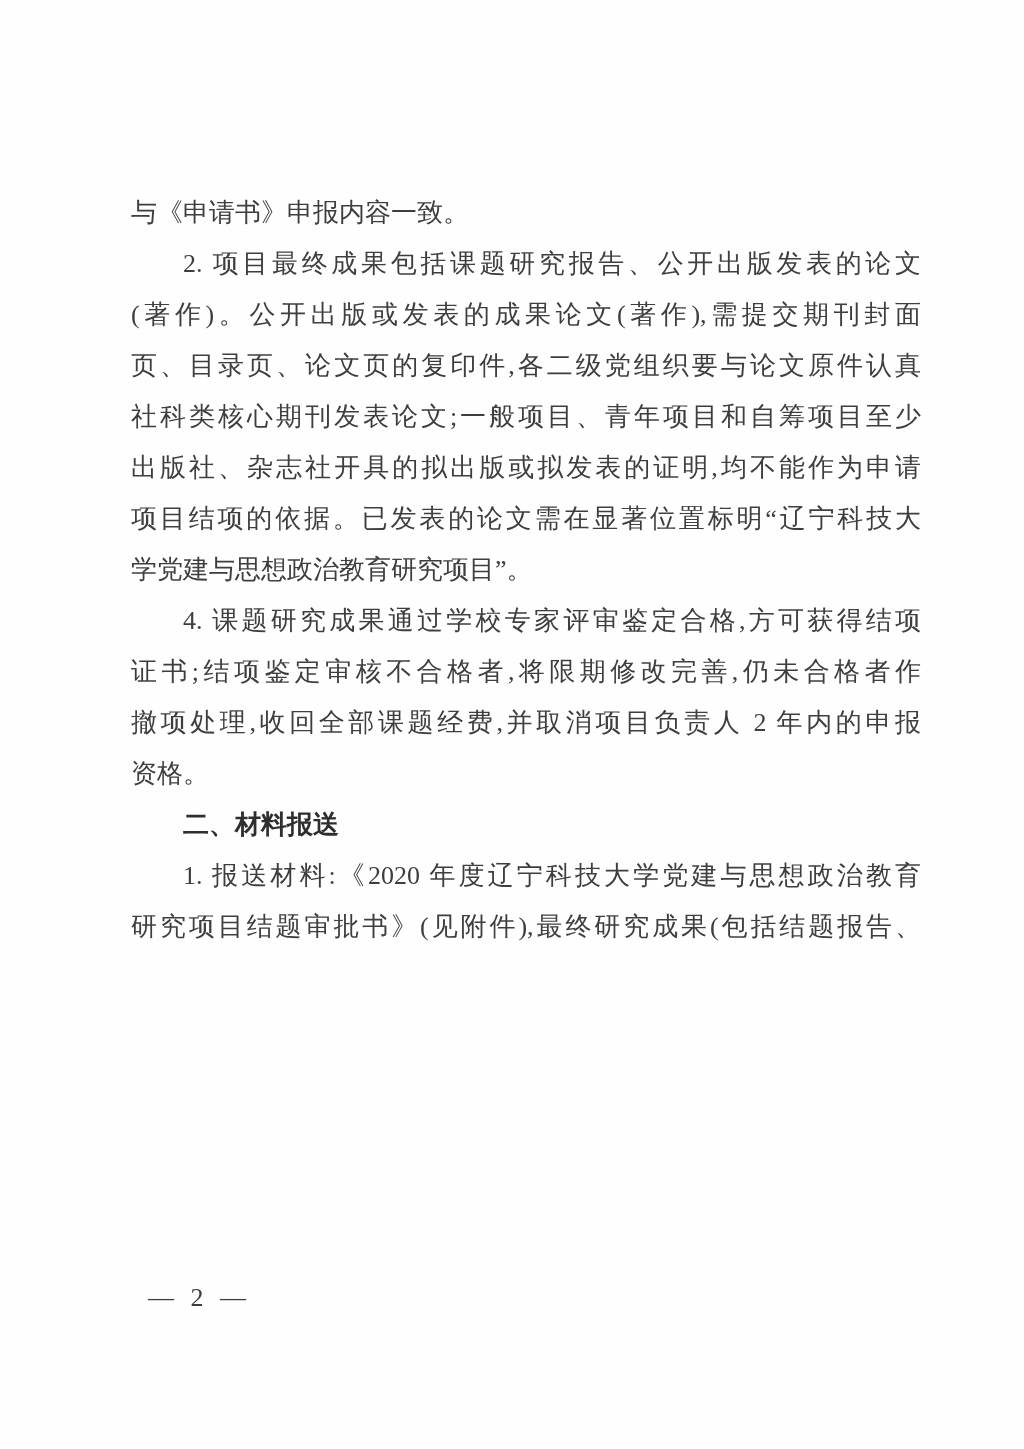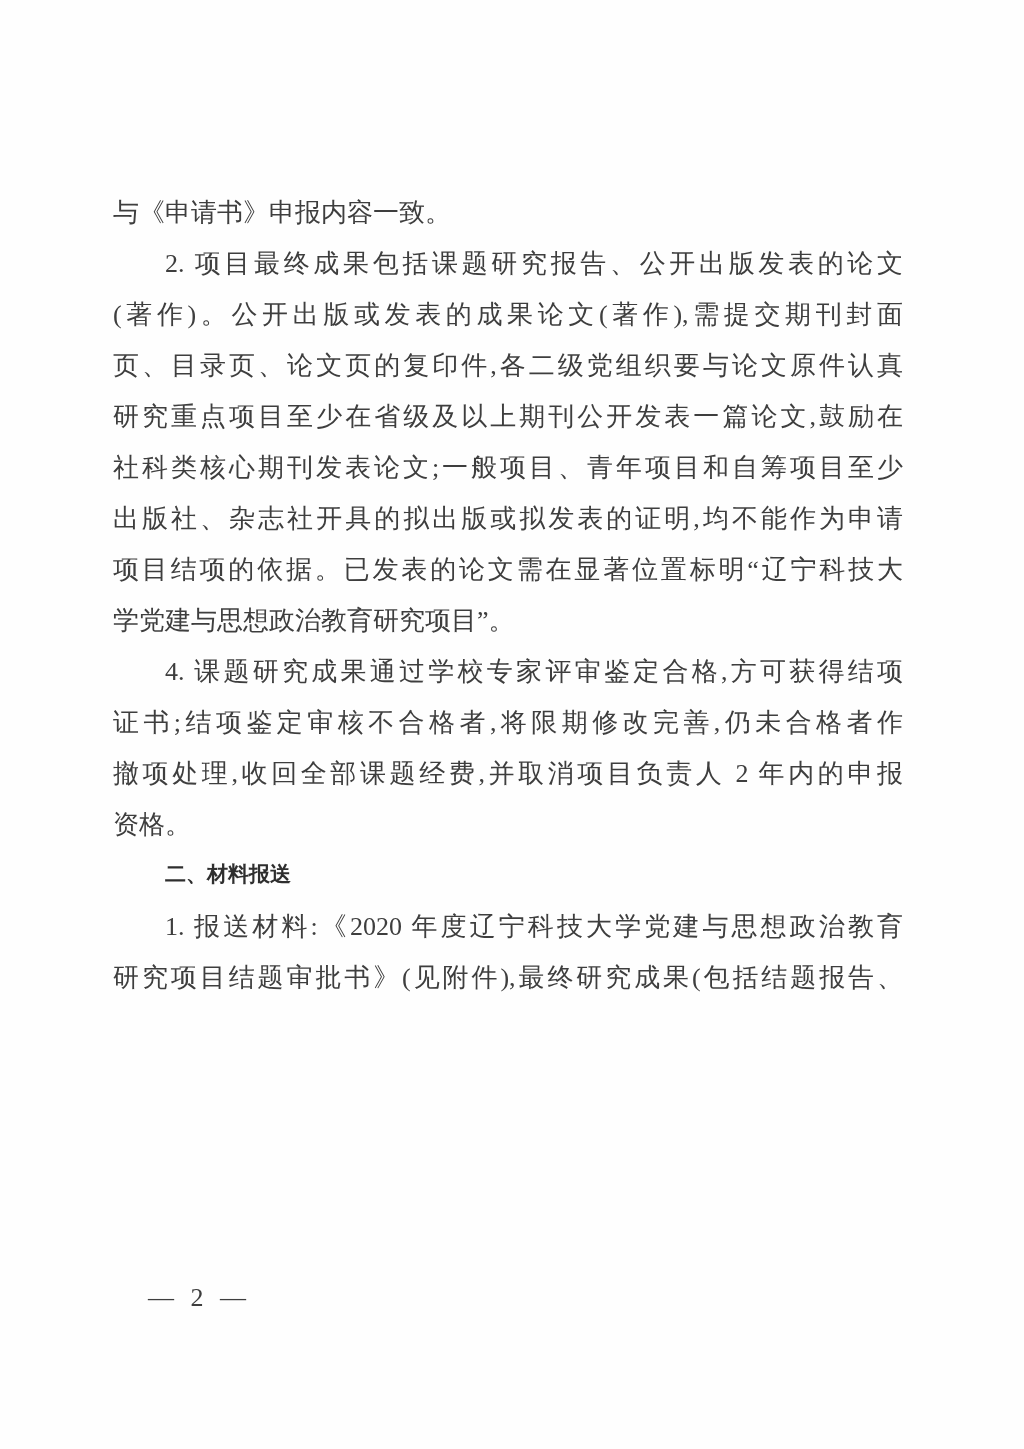--- a/index.html
+++ b/index.html
@@ -10,44 +10,44 @@
     overflow: hidden;
     background: #ffffff;
   }
   .page {
     position: absolute;
     inset: 0;
     background: #fefefe;
   }
   .doc-body {
     position: absolute;
-    left: 113px;
+    left: 131px;
     top: 187px;
     width: 790px;
     font-family: "Liberation Serif", "DejaVu Serif", serif;
     font-size: 26px;
     line-height: 51px;
     color: #3e3e3e;
   }
   .line {
     height: 51px;
     text-align: justify;
     text-align-last: justify;
   }
   .line.left {
     text-align: left;
     text-align-last: left;
   }
   .line.indent {
     text-indent: 52px;
   }
   .line.heading {
-    font-family: Liberation Mono, monospace;
+    font-family: Liberation Sans, sans-serif;
     font-weight: 700;
-    font-size: 21px;
+    font-size: 26px;
     color: #2e2e2e;
     text-align: right;
     text-align-last: left;
   }
   .footer {
     position: absolute;
     left: 148px;
     top: 1283px;
     font-family: "Liberation Serif", "DejaVu Serif", serif;
     font-size: 26px;
@@ -57,21 +57,20 @@
 </style>
 </head>
 <body>
 
 <div class="page">
   <div class="doc-body">
       <div class="line left">与《申请书》申报内容一致。</div>
       <div class="line indent">2. 项目最终成果包括课题研究报告、公开出版发表的论文</div>
       <div class="line">(著作)。公开出版或发表的成果论文(著作),需提交期刊封面</div>
       <div class="line">页、目录页、论文页的复印件,各二级党组织要与论文原件认真</div>
-      <div class="line">研究重点项目至少在省级及以上期刊公开发表一篇论文,鼓励在</div>
       <div class="line">社科类核心期刊发表论文;一般项目、青年项目和自筹项目至少</div>
       <div class="line">出版社、杂志社开具的拟出版或拟发表的证明,均不能作为申请</div>
       <div class="line">项目结项的依据。已发表的论文需在显著位置标明“辽宁科技大</div>
       <div class="line left">学党建与思想政治教育研究项目”。</div>
       <div class="line indent">4. 课题研究成果通过学校专家评审鉴定合格,方可获得结项</div>
       <div class="line">证书;结项鉴定审核不合格者,将限期修改完善,仍未合格者作</div>
       <div class="line">撤项处理,收回全部课题经费,并取消项目负责人 2 年内的申报</div>
       <div class="line left">资格。</div>
       <div class="line left indent heading">二、材料报送</div>
       <div class="line indent">1. 报送材料:《2020 年度辽宁科技大学党建与思想政治教育</div>

